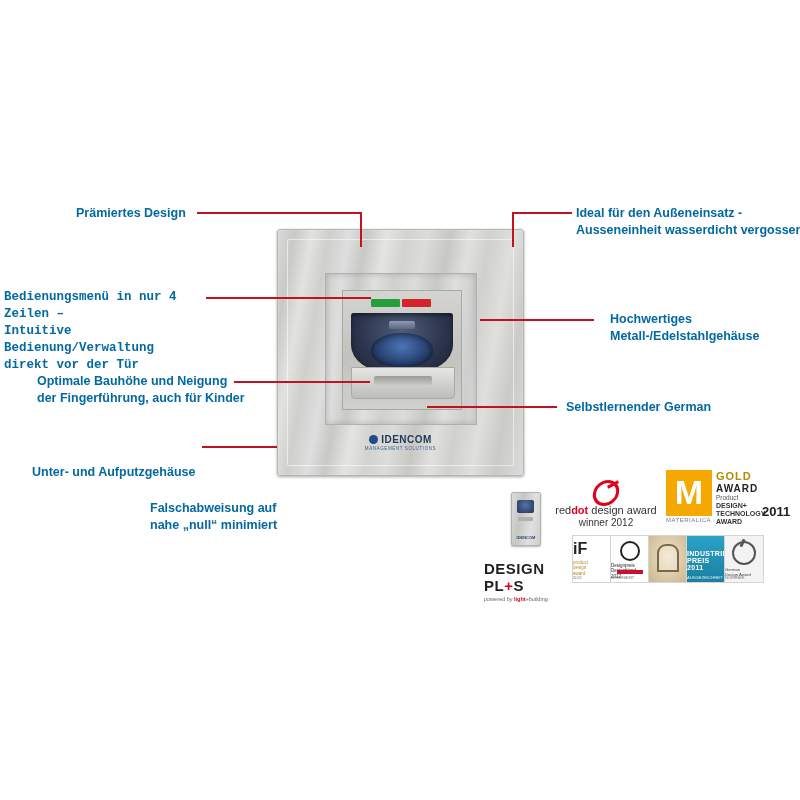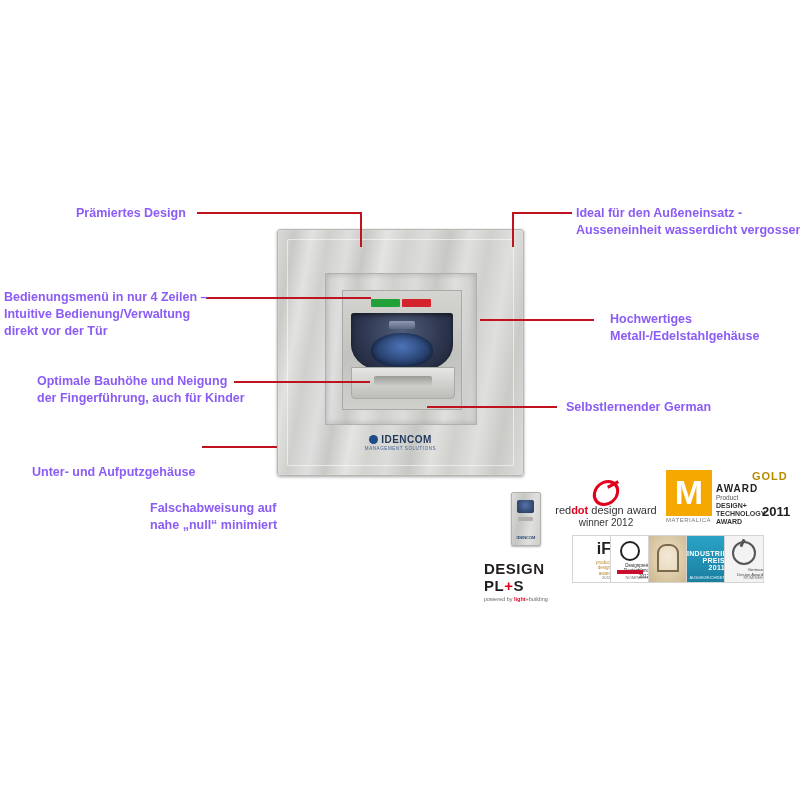--- a/index.html
+++ b/index.html
@@ -19,21 +19,21 @@
     left: 0; top: 0;
     width: 800px;
     height: 800px;
   }
 
   
   .callout {
     position: absolute;
     font-size: 12.5px;
     line-height: 1.35;
-    color: #8b5cf6;
+    color: #0369a1;
     font-weight: bold;
     white-space: pre-line;
   }
   .callout.right { text-align: left; }
   .callout.left  { text-align: left; }
   .callout.center { text-align: left; }
 
   
   .lead {
     position: absolute;
@@ -241,21 +241,21 @@
     font-size: 34px;
     line-height: 44px;
     text-align: center;
   }
   .materialica .m-text {
     position: absolute; left: 50px; top: 0;
     font-size: 9px; line-height: 1.15;
     color: #222;
     text-align: left;
   }
-  .materialica .m-text .gold { color: #b58a00; font-weight: bold; font-size: 11px; letter-spacing: 1px; margin-left: 36px;}
+  .materialica .m-text .gold { color: #b58a00; font-weight: bold; font-size: 11px; letter-spacing: 1px;}
   .materialica .m-text .award { font-weight: bold; font-size: 10px; letter-spacing: 1px;}
   .materialica .m-text .small { font-size: 6.5px; color: #555; }
   .materialica .m-text .dt { font-size: 7px; font-weight: bold; color: #333; }
   .materialica .m-caption {
     position: absolute; left: 0; top: 47px;
     font-size: 6px; color: #777; letter-spacing: 0.5px;
   }
   .materialica .m-year {
     position: absolute; left: 96px; top: 34px;
     font-size: 13px; font-weight: bold; color: #222;
@@ -272,21 +272,21 @@
   .designplus .dp2 { font-size: 5.5px; color: #666; margin-top: 2px; }
   .designplus .dp2 .hl { color: #e2001a; font-weight: bold; }
 
   .tile {
     position: absolute;
     width: 38px; height: 46px;
     border: 1px solid #d4d4d4;
     background: #fff;
     font-size: 5px;
     color: #444;
-    text-align: right;
+    text-align: left;
     overflow: hidden;
   }
   .tile .cap { position: absolute; bottom: 2px; left: 0; right: 0; font-size: 4.2px; color: #777; }
   .tile .big { font-size: 10px; font-weight: bold; margin-top: 6px; }
 
   .tile-if   { left: 572px; top: 535px; background: #ffffff; }
   .tile-if .big { color: #222; font-size: 16px; margin-top: 4px; }
   .tile-if .lbl { font-size: 4.5px; color: #b9892a; margin-top: 2px; line-height:1.2;}
 
   .tile-dm   { left: 610px; top: 535px; }
@@ -366,21 +366,21 @@
 
   <div class="lead h" style="left:427px; top:406px; width:130px;"></div>
 
   <div class="lead h" style="left:202px; top:446px; width:75px;"></div>
 
   <div class="callout left" style="left:76px; top:205px; width:120px;">Prämiertes Design</div>
 
   <div class="callout right" style="left:576px; top:205px; width:230px;">Ideal für den Außeneinsatz  -
 Ausseneinheit wasserdicht vergossen</div>
 
-  <div class="callout left" style="left:4px; top:289px; width:205px;">Bedienungsmenü in nur 4 Zeilen –
+  <div class="callout left" style="left:4px; top:289px; width:205px;font-family:Liberation Mono, monospace;">Bedienungsmenü in nur 4 Zeilen –
 Intuitive  Bedienung/Verwaltung
 direkt vor der Tür</div>
 
   <div class="callout right" style="left:610px; top:311px; width:190px;">Hochwertiges
 Metall-/Edelstahlgehäuse</div>
 
   <div class="callout left" style="left:24px; top:373px; width:215px;margin-left:13px;">Optimale Bauhöhe und Neigung
 der Fingerführung, auch für Kinder</div>
 
   <div class="callout right" style="left:566px; top:399px; width:190px;">Selbstlernender German</div>

